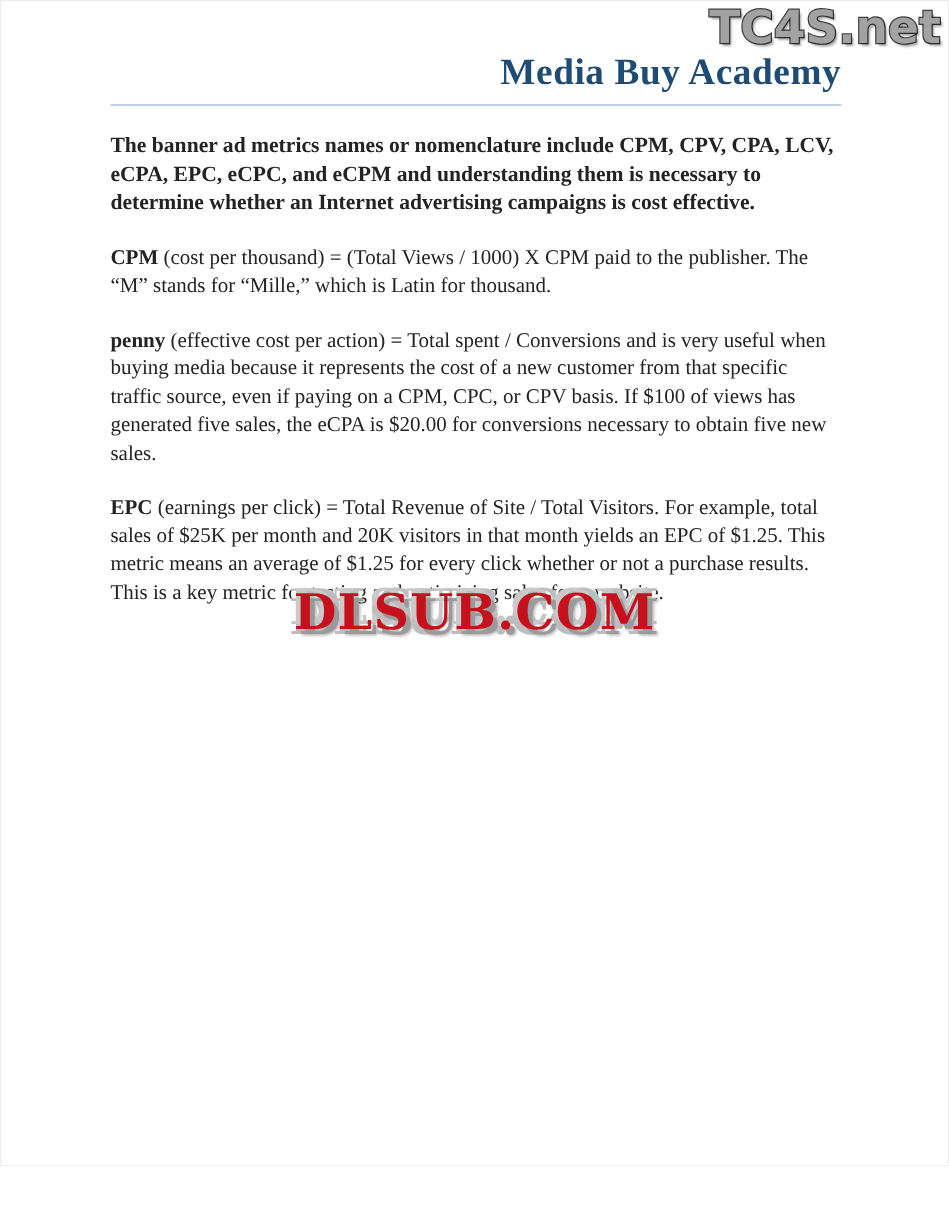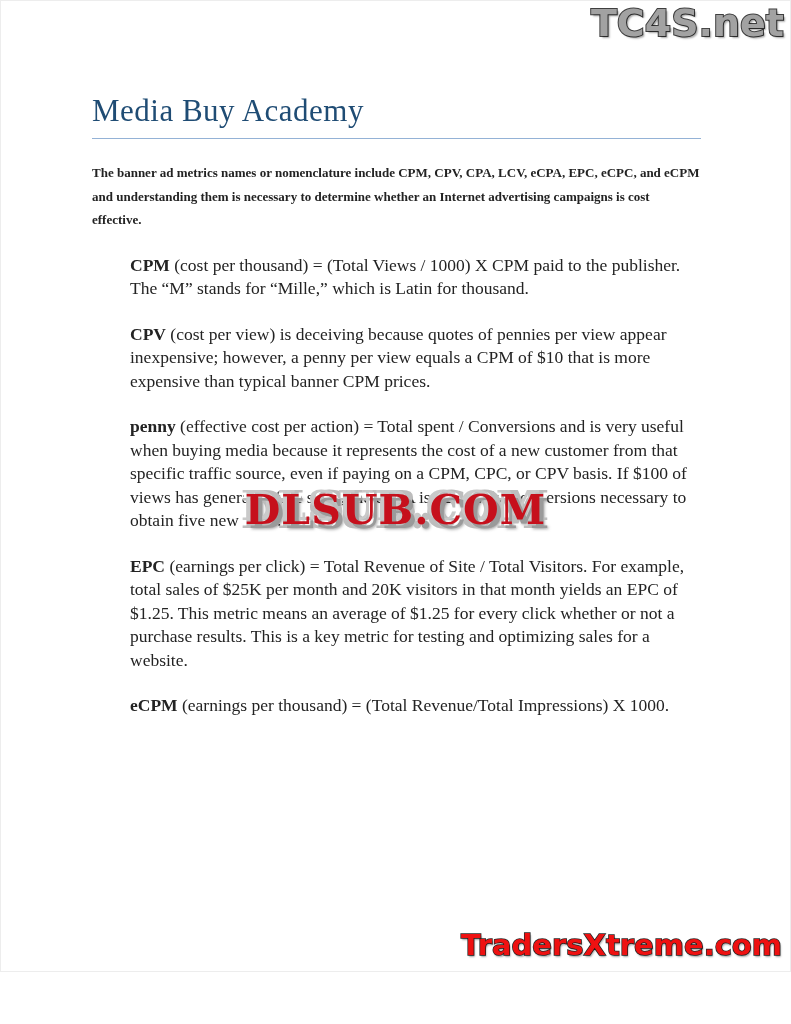--- a/index.html
+++ b/index.html
@@ -13,48 +13,47 @@
     background: #fff;
     overflow: hidden;
     font-family: "Liberation Serif", serif;
     color: var(--body-text, #222);
     box-shadow: inset 0 0 0 1px #ededed;
   }
 
   .content { padding: 0 90px 0 92px; }
 
   .doc-title {
-    padding-top: 93px;
-    text-align: left;
+    padding-top: 42px;
+    text-align: right;
     font-family: "Liberation Serif", serif;
-    font-weight: normal;
+    font-weight: bold;
     font-size: 31px;
     letter-spacing: 0.5px;
     color: var(--title-blue, #1f4e79);
   }
 
   .title-rule {
     border: none;
     border-top: 1px solid var(--rule-blue, #95b3d7);
     margin-top: 9px;
   }
 
   .intro {
     margin-top: 22px;
     font-weight: bold;
-    font-size: 13px;
+    font-size: 18px;
     line-height: 23.5px;
     color: var(--body-text, #222);
   }
 
   .para {
     margin-top: 22px;
     font-size: 17.5px;
     line-height: 23.5px;
-    margin-left: 38px;
   }
   .para b { font-weight: bold; }
 
   
   .wm-top-right {
     position: absolute;
     top: 1px;
     right: 7px;
     font-family: "DejaVu Sans", sans-serif;
     font-weight: bold;
@@ -112,29 +111,26 @@
   <div class="content">
 
     <h1 class="doc-title">Media Buy Academy</h1>
 
     <hr class="title-rule">
 
     <p class="intro">The banner ad metrics names or nomenclature include CPM, CPV, CPA, LCV, eCPA, EPC, eCPC, and eCPM and understanding them is necessary to determine whether an Internet advertising campaigns is cost effective.</p>
 
     <p class="para"><b>CPM</b><span> (cost per thousand) = (Total Views / 1000) X CPM paid to the publisher. The “M” stands for “Mille,” which is Latin for thousand.</span></p>
 
-    <p class="para"><b>CPV</b><span> (cost per view) is deceiving because quotes of pennies per view appear inexpensive; however, a penny per view equals a CPM of $10 that is more expensive than typical banner CPM prices.</span></p>
 
 
     <p class="para"><b>penny</b><span> (effective cost per action) = Total spent / Conversions and is very useful when buying media because it represents the cost of a new customer from that specific traffic source, even if paying on a CPM, CPC, or CPV basis. If $100 of views has generated five sales, the eCPA is $20.00 for conversions necessary to obtain five new sales.</span></p>
 
     <p class="para"><b>EPC</b><span> (earnings per click) = Total Revenue of Site / Total Visitors. For example, total sales of $25K per month and 20K visitors in that month yields an EPC of $1.25. This metric means an average of $1.25 for every click whether or not a purchase results. This is a key metric for testing and optimizing sales for a website.</span></p>
 
 
-    <p class="para"><b>eCPM</b><span> (earnings per thousand) = (Total Revenue/Total Impressions) X 1000.</span></p>
 
   </div>
 
   <div class="wm-center">DLSUB.COM</div>
 
-  <div class="wm-bottom-right">TradersXtreme.com</div>
 
 </div>
 
 </body></html>

